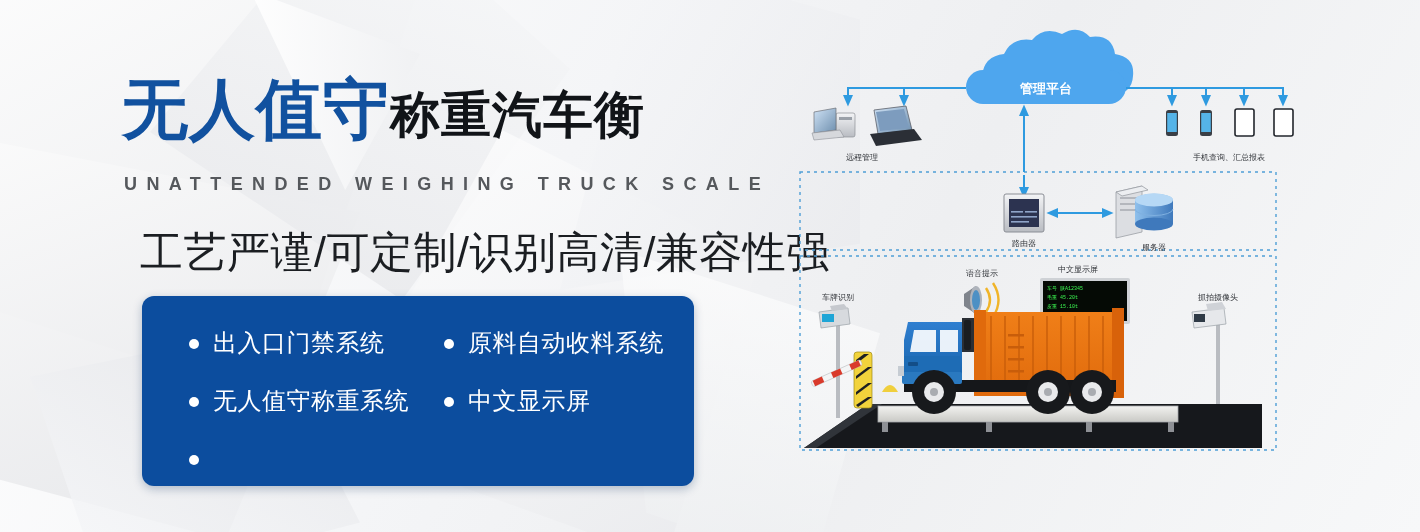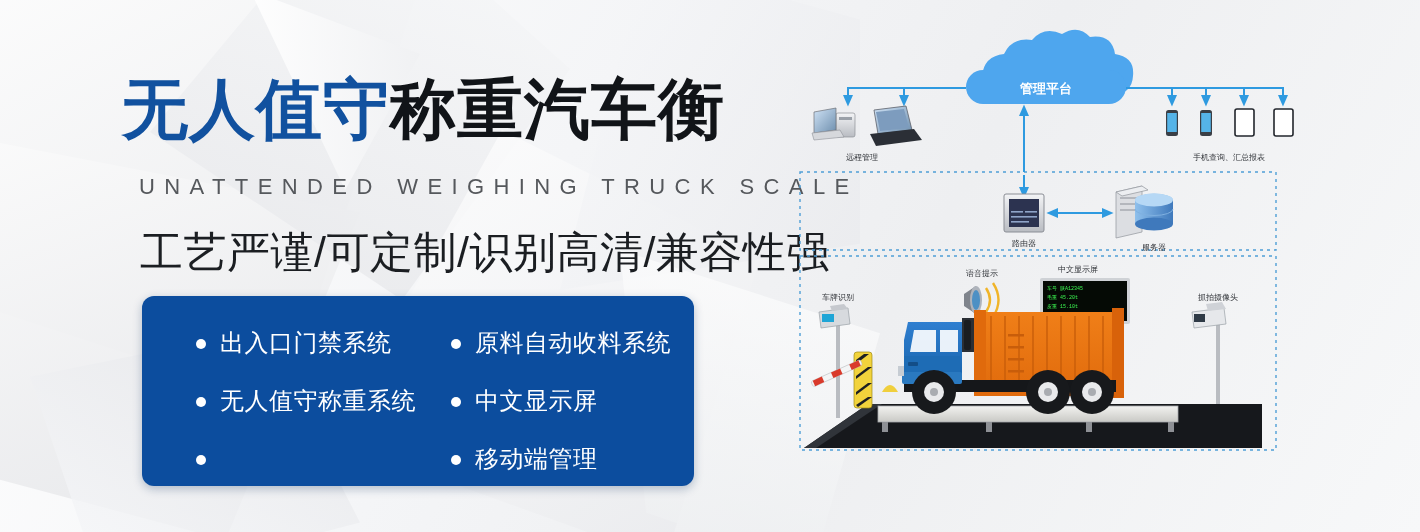--- a/index.html
+++ b/index.html
@@ -52,44 +52,44 @@
   .title-row {
     position: absolute; left: 122px; top: 60px;
     display: flex; align-items: baseline;
     white-space: nowrap;
   }
   .title-blue {
     font-size: 66px; font-weight: 700; letter-spacing: 1px;
     color: #11519f; line-height: 1;
   }
   .title-dark {
-    font-size: 66px; font-weight: 700; letter-spacing: 1px;
+    font-size: 50px; font-weight: 700; letter-spacing: 1px;
     color: #111418; line-height: 1;
   }
 
   .subtitle-en {
     position: absolute; left: 124px; top: 158px;
-    font-size: 22px; color: #55585c; font-weight: 400;
-    letter-spacing: 9.4px; white-space: nowrap; margin-left: 15px;
+    font-size: 18px; color: #55585c; font-weight: 700;
+    letter-spacing: 9.4px; white-space: nowrap;
   }
 
   .tagline {
     position: absolute; left: 140px; top: 208px;
     font-size: 43px; color: #1b1e22; font-weight: 500;
     letter-spacing: .5px; white-space: nowrap;
   }
 
   
   .feature-panel {
     position: absolute; left: 142px; top: 280px;
     width: 552px; height: 190px;
     background: #0c4d9e;
     border-radius: 12px;
     box-shadow: 0 3px 10px rgba(10,45,95,.28);
-    padding: 18px 0 0 16px;
+    padding: 18px 0 0 9px;
   }
   .feature-grid {
     display: grid;
     grid-template-columns: 255px 1fr;
     grid-auto-rows: 58px;
     align-items: center;
     padding-left: 38px;
   }
   .feature-item { display: flex; align-items: center; white-space: nowrap; }
   .bullet {
@@ -157,24 +157,20 @@
 
         <div class="feature-item">
           <span class="bullet"></span>
           <span class="feature-label">中文显示屏</span>
         </div>
 
         <div class="feature-item">
           <span class="bullet"></span>
         </div>
 
-        <div class="feature-item">
-          <span class="bullet"></span>
-          <span class="feature-label">移动端管理</span>
-        </div>
 
       </div>
     </div>
   </div>
 
   <div id="diagram">
     <svg width="634" height="532" viewBox="0 0 634 532" xmlns="http://www.w3.org/2000/svg">
       <defs>
         <marker id="arw" markerWidth="7" markerHeight="7" refX="3.2" refY="3" orient="auto" markerUnits="strokeWidth">
           <path d="M0,0.4 L6,3 L0,5.6 Z" fill="#2e9ae0"></path>

